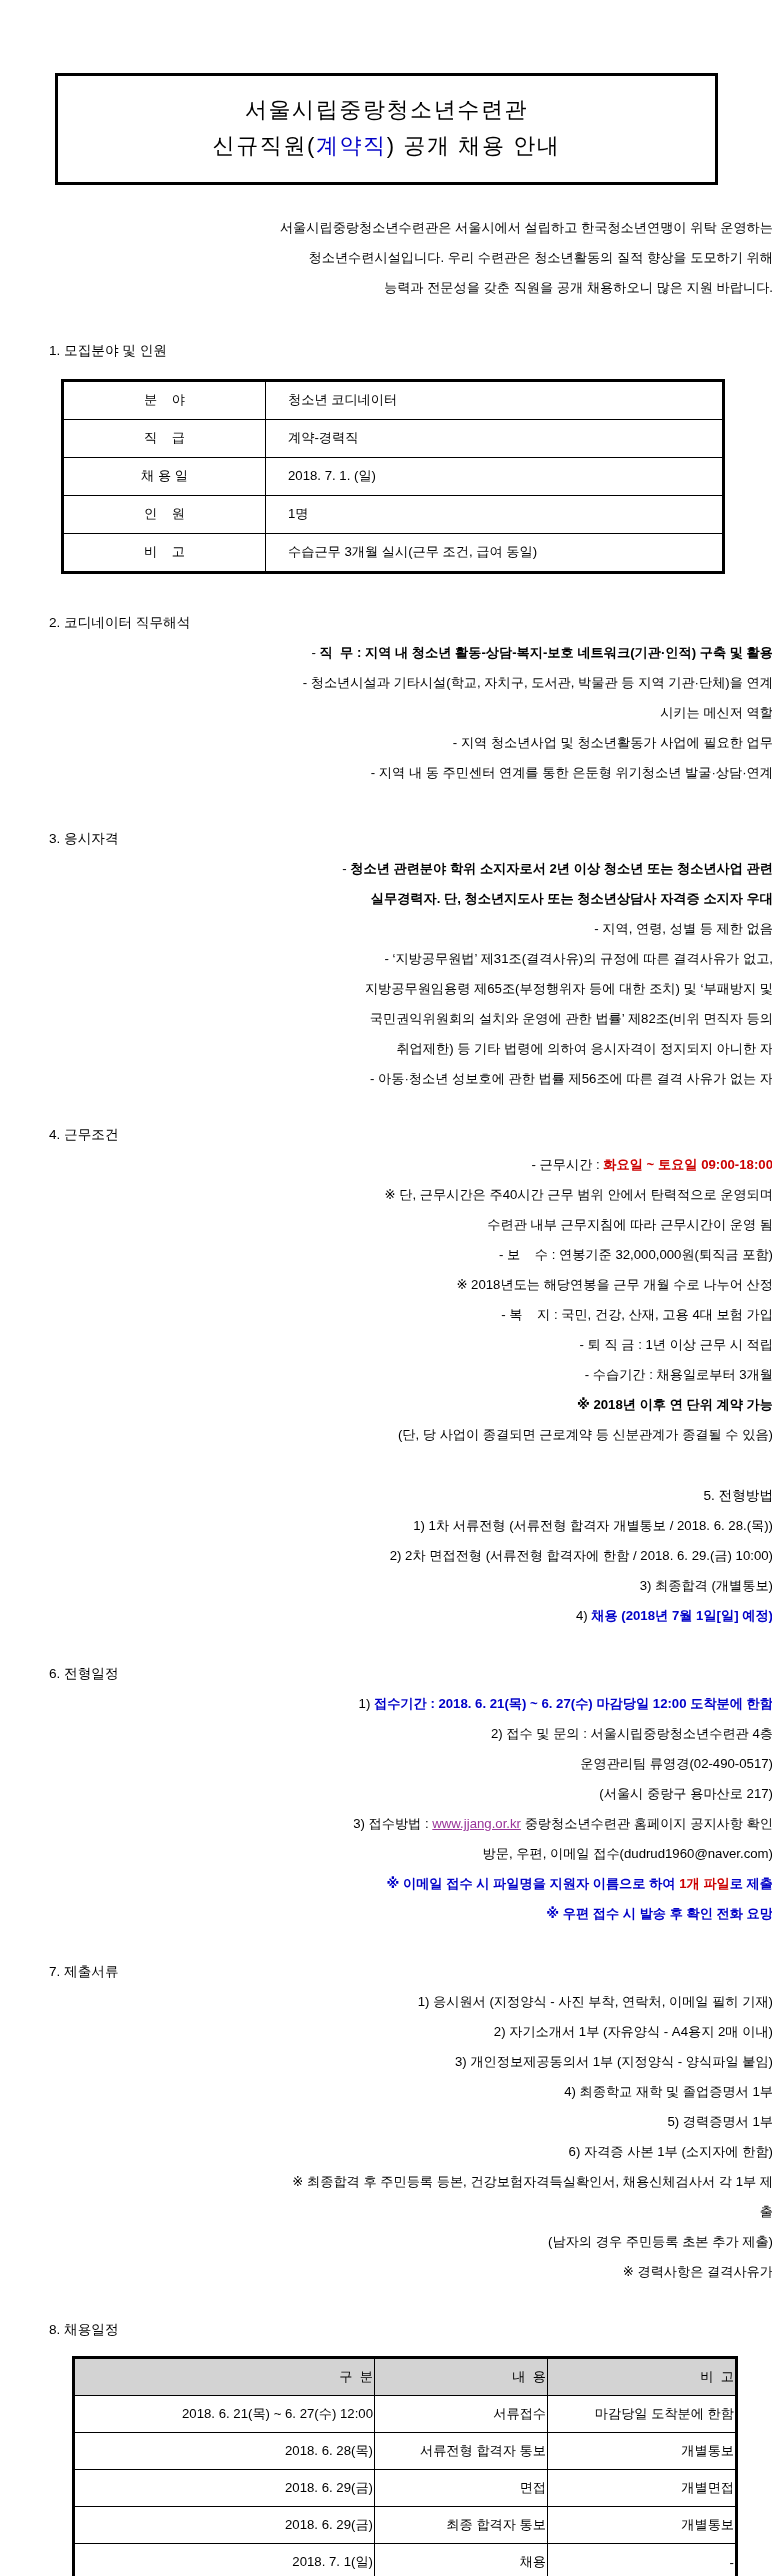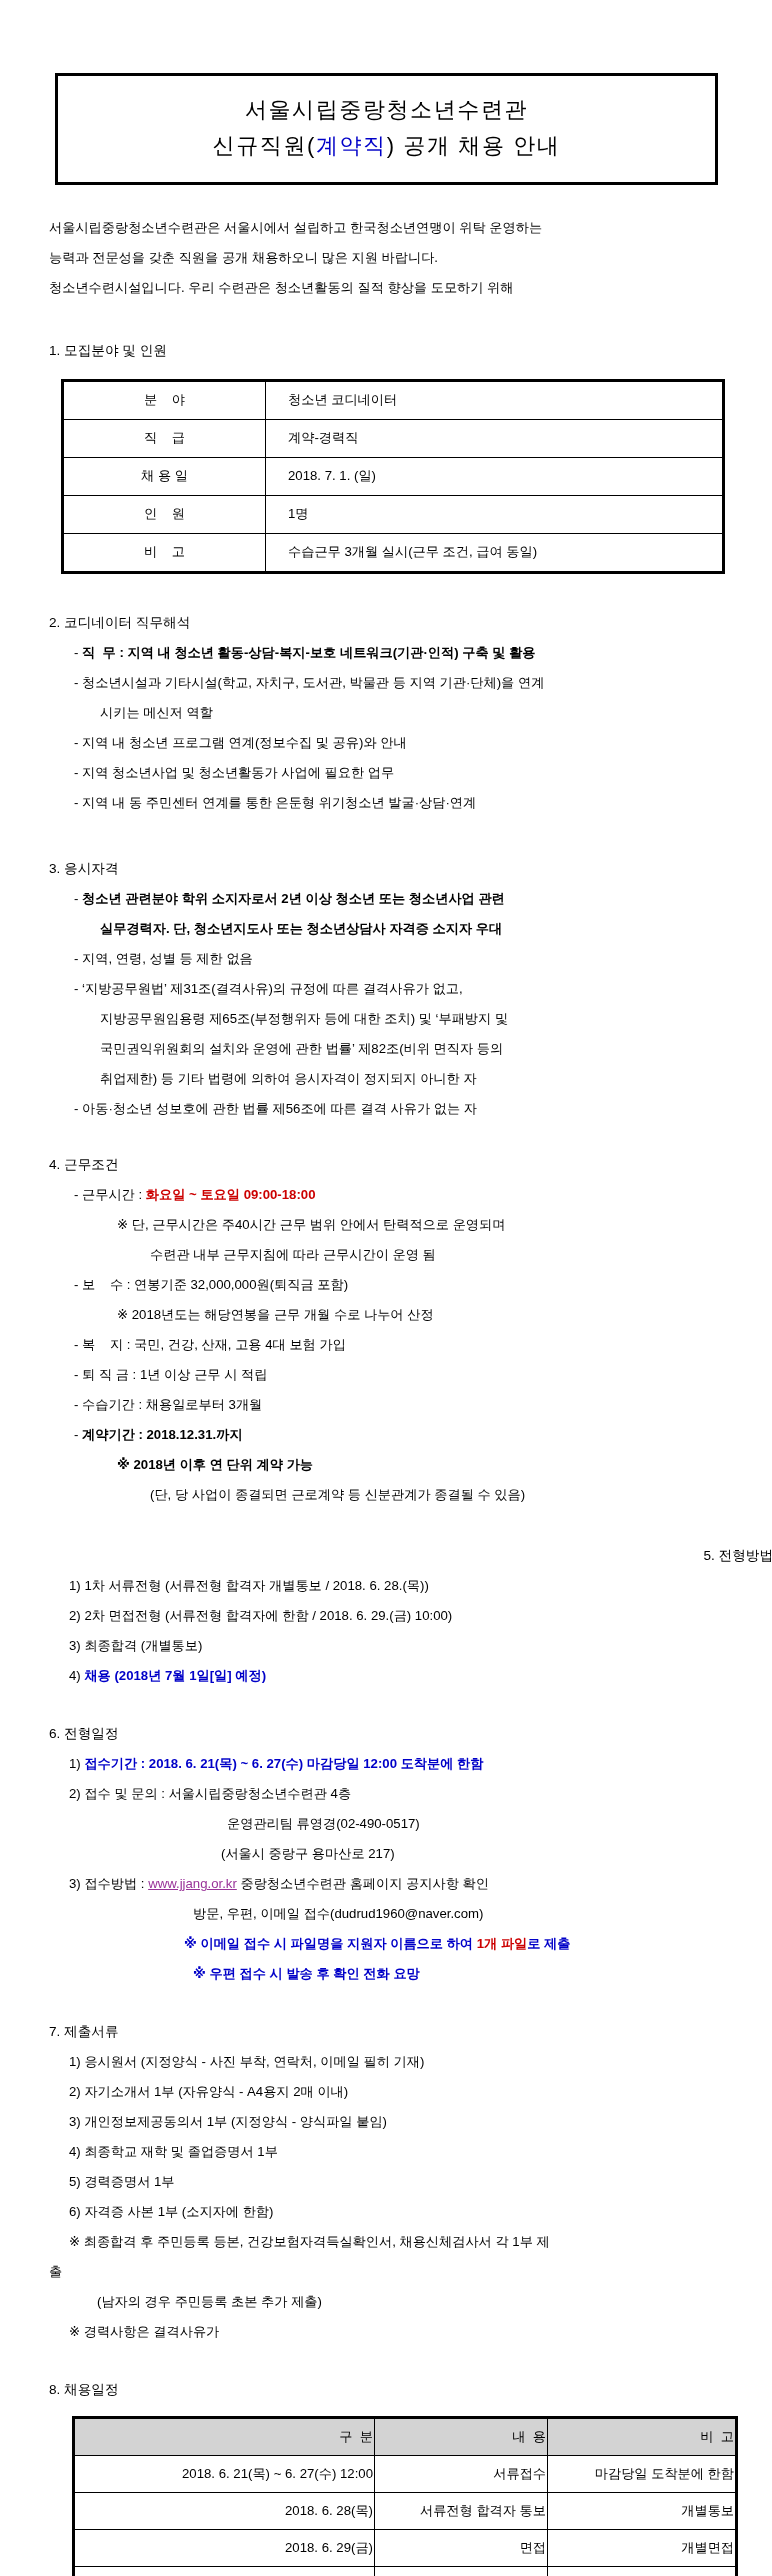--- a/index.html
+++ b/index.html
@@ -58,20 +58,21 @@
   .mt-s4{margin-top:26.5px;}
   .mt-s5{margin-top:31px;text-align:right;}
   .mt-s6{margin-top:28px;}
   .mt-s7{margin-top:28px;}
   .mt-s8{margin-top:28px;}
   
   .line{
     font-size:13.2px;
     line-height:30px;
     white-space:pre-wrap;
+    text-align:right;
   }
   .l1{margin-left:74px;}      
   .l1c{margin-left:100px;}    
   .l2{margin-left:117px;}     
   .l2c{margin-left:150px;}    
   .n1{margin-left:69px;}      
   .n1c{margin-left:97px;}    
   .ind-team{margin-left:227px;}
   .ind-addr{margin-left:221px;}
   .ind-visit{margin-left:193px;}
@@ -124,22 +125,22 @@
 
 <div class="page">
 
   <div class="title-box">
     <div class="title-line">서울시립중랑청소년수련관</div>
     <div class="title-line"><span class="t">신규직원(</span><span class="t blue">계약직</span><span class="t">) 공개 채용 안내</span></div>
   </div>
 
   <div class="intro">
     <div class="line">서울시립중랑청소년수련관은 서울시에서 설립하고 한국청소년연맹이 위탁 운영하는</div>
+    <div class="line">청소년수련시설입니다. 우리 수련관은 청소년활동의 질적 향상을 도모하기 위해</div>
     <div class="line">능력과 전문성을 갖춘 직원을 공개 채용하오니 많은 지원 바랍니다.</div>
-    <div class="line">청소년수련시설입니다. 우리 수련관은 청소년활동의 질적 향상을 도모하기 위해</div>
   </div>
 
   <div class="sec-h mt-s1">1. 모집분야 및 인원</div>
   <table class="tbl1">
     <tbody>
       <tr>
         <td class="c-label">분    야</td>
         <td class="c-value">청소년 코디네이터</td>
       </tr>
       <tr>
@@ -158,21 +159,20 @@
         <td class="c-label">비    고</td>
         <td class="c-value">수습근무 3개월 실시(근무 조건, 급여 동일)</td>
       </tr>
     </tbody>
   </table>
 
   <div class="sec-h mt-s2">2. 코디네이터 직무해석</div>
   <div class="line l1"><span class="t">- </span><span class="t bold">직  무 : 지역 내 청소년 활동-상담-복지-보호 네트워크(기관·인적) 구축 및 활용</span></div>
   <div class="line l1">- 청소년시설과 기타시설(학교, 자치구, 도서관, 박물관 등 지역 기관·단체)을 연계</div>
   <div class="line l1c">시키는 메신저 역할</div>
-  <div class="line l1">- 지역 내 청소년 프로그램 연계(정보수집 및 공유)와 안내</div>
   <div class="line l1">- 지역 청소년사업 및 청소년활동가 사업에 필요한 업무</div>
   <div class="line l1">- 지역 내 동 주민센터 연계를 통한 은둔형 위기청소년 발굴·상담·연계</div>
 
   <div class="sec-h mt-s3">3. 응시자격</div>
   <div class="line l1"><span class="t">- </span><span class="t bold">청소년 관련분야 학위 소지자로서 2년 이상 청소년 또는 청소년사업 관련</span></div>
   <div class="line l1c bold">실무경력자. 단, 청소년지도사 또는 청소년상담사 자격증 소지자 우대</div>
   <div class="line l1">- 지역, 연령, 성별 등 제한 없음</div>
   <div class="line l1">- ‘지방공무원법’ 제31조(결격사유)의 규정에 따른 결격사유가 없고,</div>
   <div class="line l1c">지방공무원임용령 제65조(부정행위자 등에 대한 조치) 및 ‘부패방지 및</div>
   <div class="line l1c">국민권익위원회의 설치와 운영에 관한 법률’ 제82조(비위 면직자 등의</div>
@@ -181,21 +181,20 @@
 
   <div class="sec-h mt-s4">4. 근무조건</div>
   <div class="line l1"><span class="t">- 근무시간 : </span><span class="t red bold">화요일 ~ 토요일 09:00-18:00</span></div>
   <div class="line l2">※ 단, 근무시간은 주40시간 근무 범위 안에서 탄력적으로 운영되며</div>
   <div class="line l2c">수련관 내부 근무지침에 따라 근무시간이 운영 됨</div>
   <div class="line l1">- 보    수 : 연봉기준 32,000,000원(퇴직금 포함)</div>
   <div class="line l2">※ 2018년도는 해당연봉을 근무 개월 수로 나누어 산정</div>
   <div class="line l1">- 복    지 : 국민, 건강, 산재, 고용 4대 보험 가입</div>
   <div class="line l1">- 퇴 직 금 : 1년 이상 근무 시 적립</div>
   <div class="line l1">- 수습기간 : 채용일로부터 3개월</div>
-  <div class="line l1"><span class="t">- </span><span class="t bold">계약기간 : 2018.12.31.까지</span></div>
   <div class="line l2 bold">※ 2018년 이후 연 단위 계약 가능</div>
   <div class="line l2c">(단, 당 사업이 종결되면 근로계약 등 신분관계가 종결될 수 있음)</div>
 
   <div class="sec-h mt-s5">5. 전형방법</div>
   <div class="line n1">1) 1차 서류전형 (서류전형 합격자 개별통보 / 2018. 6. 28.(목))</div>
   <div class="line n1">2) 2차 면접전형 (서류전형 합격자에 한함 / 2018. 6. 29.(금) 10:00)</div>
   <div class="line n1">3) 최종합격 (개별통보)</div>
   <div class="line n1"><span class="t">4) </span><span class="t blue bold">채용 (2018년 7월 1일[일] 예정)</span></div>
 
   <div class="sec-h mt-s6">6. 전형일정</div>

